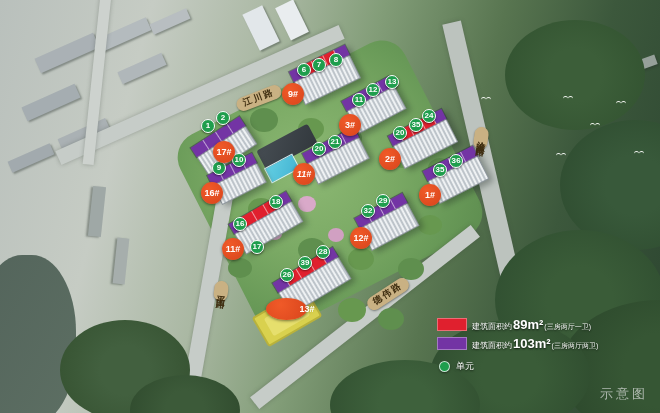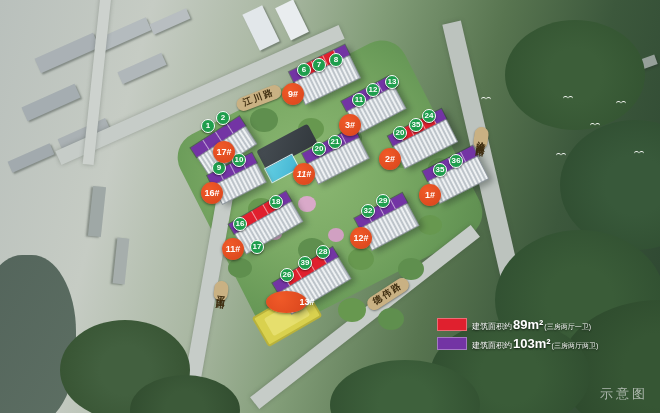--- a/index.html
+++ b/index.html
@@ -135,20 +135,24 @@
       </span>
     </div>
     <div class="lrow">
       <span class="swatch" style="background: rgb(115, 52, 164);"></span>
       <span class="ltext">
         <span class="lpre">建筑面积约</span>
         <span class="larea">103m²</span>
         <span class="lsuf">(三房两厅两卫)</span>
       </span>
     </div>
+    <div class="lrow unit">
+      <span class="udot" style="background: rgb(31, 158, 77);"></span>
+      <span class="lpre" style="font-size:9px;">单元</span>
+    </div>
   </div>
 
   <div class="watermark">示意图</div>
 <div class="building" style="left: 224px; top: 146px; width: 58px; transform: translate(-50%, -50%) rotate(-33deg);">
       <div class="roof">
         <div class="panel" style="background: rgb(115, 52, 164);"></div>
         <div class="panel" style="background: rgb(115, 52, 164);"></div>
         <div class="panel" style="background: rgb(115, 52, 164);"></div>
         <div class="panel" style="background: rgb(115, 52, 164);"></div>
       </div>
@@ -238,21 +242,21 @@
         <div class="panel" style="background: rgb(115, 52, 164);"></div>
       </div>
       <div class="facade" style="height: 26px;"></div>
     </div>
     <div class="bmarker" style="left: 293px; top: 94px; background: radial-gradient(circle at 35% 30%, rgb(240, 90, 40), rgb(216, 68, 28));">9#</div>
     <div class="bmarker" style="left: 350px; top: 125px; background: radial-gradient(circle at 35% 30%, rgb(240, 90, 40), rgb(216, 68, 28));">3#</div>
     <div class="bmarker" style="left: 390px; top: 159px; background: radial-gradient(circle at 35% 30%, rgb(240, 90, 40), rgb(216, 68, 28));">2#</div>
     <div class="bmarker" style="left: 430px; top: 195px; background: radial-gradient(circle at 35% 30%, rgb(240, 90, 40), rgb(216, 68, 28));">1#</div>
     <div class="bmarker" style="left: 304px; top: 174px; background: radial-gradient(circle at 35% 30%, rgb(240, 90, 40), rgb(216, 68, 28)); font-style: italic;">11#</div>
     <div class="bmarker" style="left: 361px; top: 238px; background: radial-gradient(circle at 35% 30%, rgb(240, 90, 40), rgb(216, 68, 28));">12#</div>
-    <div class="bmarker" style="left: 277px; top: 302px; background: radial-gradient(circle at 35% 30%, rgb(240, 90, 40), rgb(216, 68, 28)); padding-left: 41px;">13#</div>
+    <div class="bmarker" style="left: 277px; top: 309px; background: radial-gradient(circle at 35% 30%, rgb(240, 90, 40), rgb(216, 68, 28)); padding-left: 41px;">13#</div>
     <div class="bmarker" style="left: 233px; top: 249px; background: radial-gradient(circle at 35% 30%, rgb(240, 90, 40), rgb(216, 68, 28));">11#</div>
     <div class="bmarker" style="left: 212px; top: 193px; background: radial-gradient(circle at 35% 30%, rgb(240, 90, 40), rgb(216, 68, 28));">16#</div>
     <div class="bmarker" style="left: 197px; top: 152px; background: radial-gradient(circle at 35% 30%, rgb(240, 90, 40), rgb(216, 68, 28)); margin-left: 16px;">17#</div>
     <div class="umarker" style="left: 208px; top: 126px; background: rgb(31, 158, 77);">1</div>
     <div class="umarker" style="left: 223px; top: 118px; background: rgb(31, 158, 77);">2</div>
     <div class="umarker" style="left: 304px; top: 70px; background: rgb(31, 158, 77);">6</div>
     <div class="umarker" style="left: 319px; top: 65px; background: rgb(31, 158, 77);">7</div>
     <div class="umarker" style="left: 336px; top: 60px; background: rgb(31, 158, 77);">8</div>
     <div class="umarker" style="left: 219px; top: 168px; background: rgb(31, 158, 77);">9</div>
     <div class="umarker" style="left: 239px; top: 160px; background: rgb(31, 158, 77);">10</div>

